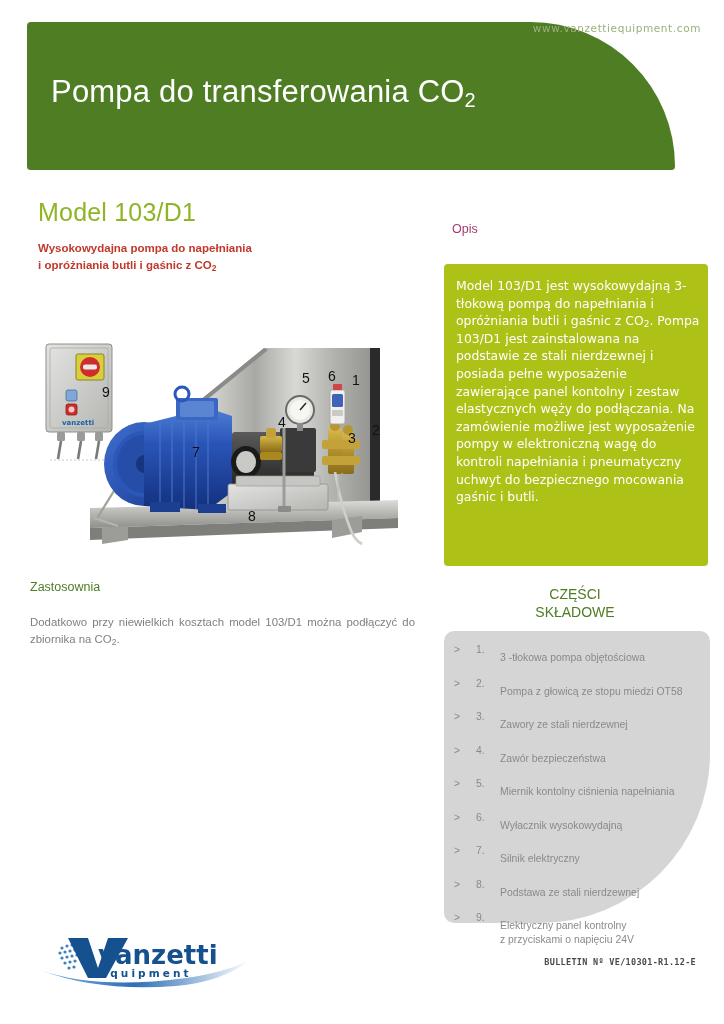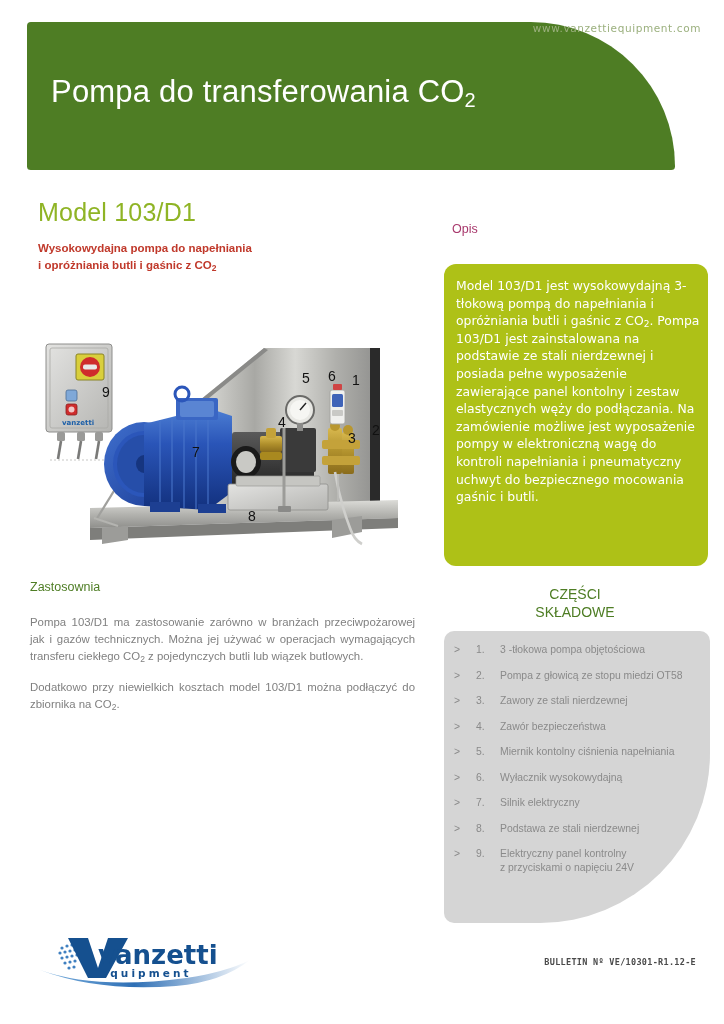--- a/index.html
+++ b/index.html
@@ -79,21 +79,21 @@
     position: absolute;
     left: 452px; top: 222px;
     font-size: 12.5px;
     color: #a8386c;
   }
   .opis-box {
     position: absolute;
     left: 444px; top: 264px;
     width: 264px; height: 302px;
     background: #aec117;
-    border-radius: 12px;
+    border-radius: 4px;
   }
   .opis-text {
     position: absolute;
     left: 12px; top: 13px;
     width: 244px;
     font-size: 12.4px;
     line-height: 1.42;
     color: #ffffff;
     font-family: "DejaVu Sans", sans-serif;
   }
@@ -168,21 +168,21 @@
   .part-row {
     display: flex;
     align-items: flex-start;
     margin-bottom: 11.5px;
     font-size: 10.4px;
     color: #8a8a8a;
     line-height: 1.35;
   }
   .part-chev { width: 22px; flex: none; }
   .part-num { width: 24px; flex: none; }
-  .part-label { flex: 1; white-space: pre-line; }
+  .part-label { flex: 1; white-space: pre-line; margin-top: 8px; }
 
   
   .logo-wrap {
     position: absolute;
     left: 36px; top: 930px;
     width: 220px; height: 62px;
   }
   .bulletin {
     position: absolute;
     right: 28px; top: 957px;
@@ -367,21 +367,20 @@
   <span class="callout" style="left:246px; top:82px;">4</span>
   <span class="callout" style="left:270px; top:38px;">5</span>
   <span class="callout" style="left:296px; top:36px;">6</span>
   <span class="callout" style="left:160px; top:112px;">7</span>
   <span class="callout" style="left:216px; top:176px;">8</span>
   <span class="callout" style="left:70px; top:52px;">9</span>
 </div>
 
 <div class="zas-title">Zastosownia</div>
 <div class="zas-body">
-  <p><span>Pompa  103/D1 ma zastosowanie zarówno w branżach przeciwpożarowej jak i gazów technicznych. Można jej używać w operacjach wymagających transferu ciekłego CO</span><sub>2</sub><span> z pojedynczych butli lub wiązek butlowych.</span></p>
   <p><span>Dodatkowo  przy  niewielkich  kosztach  model  103/D1 można podłączyć do zbiornika na CO</span><sub>2</sub><span>.</span></p>
 </div>
 
 <div class="parts-heading">
   <span>CZĘŚCI</span><br>
   <span>SKŁADOWE</span>
 </div>
 <div class="parts-box">
   <div class="parts-list">
     <div class="part-row">

